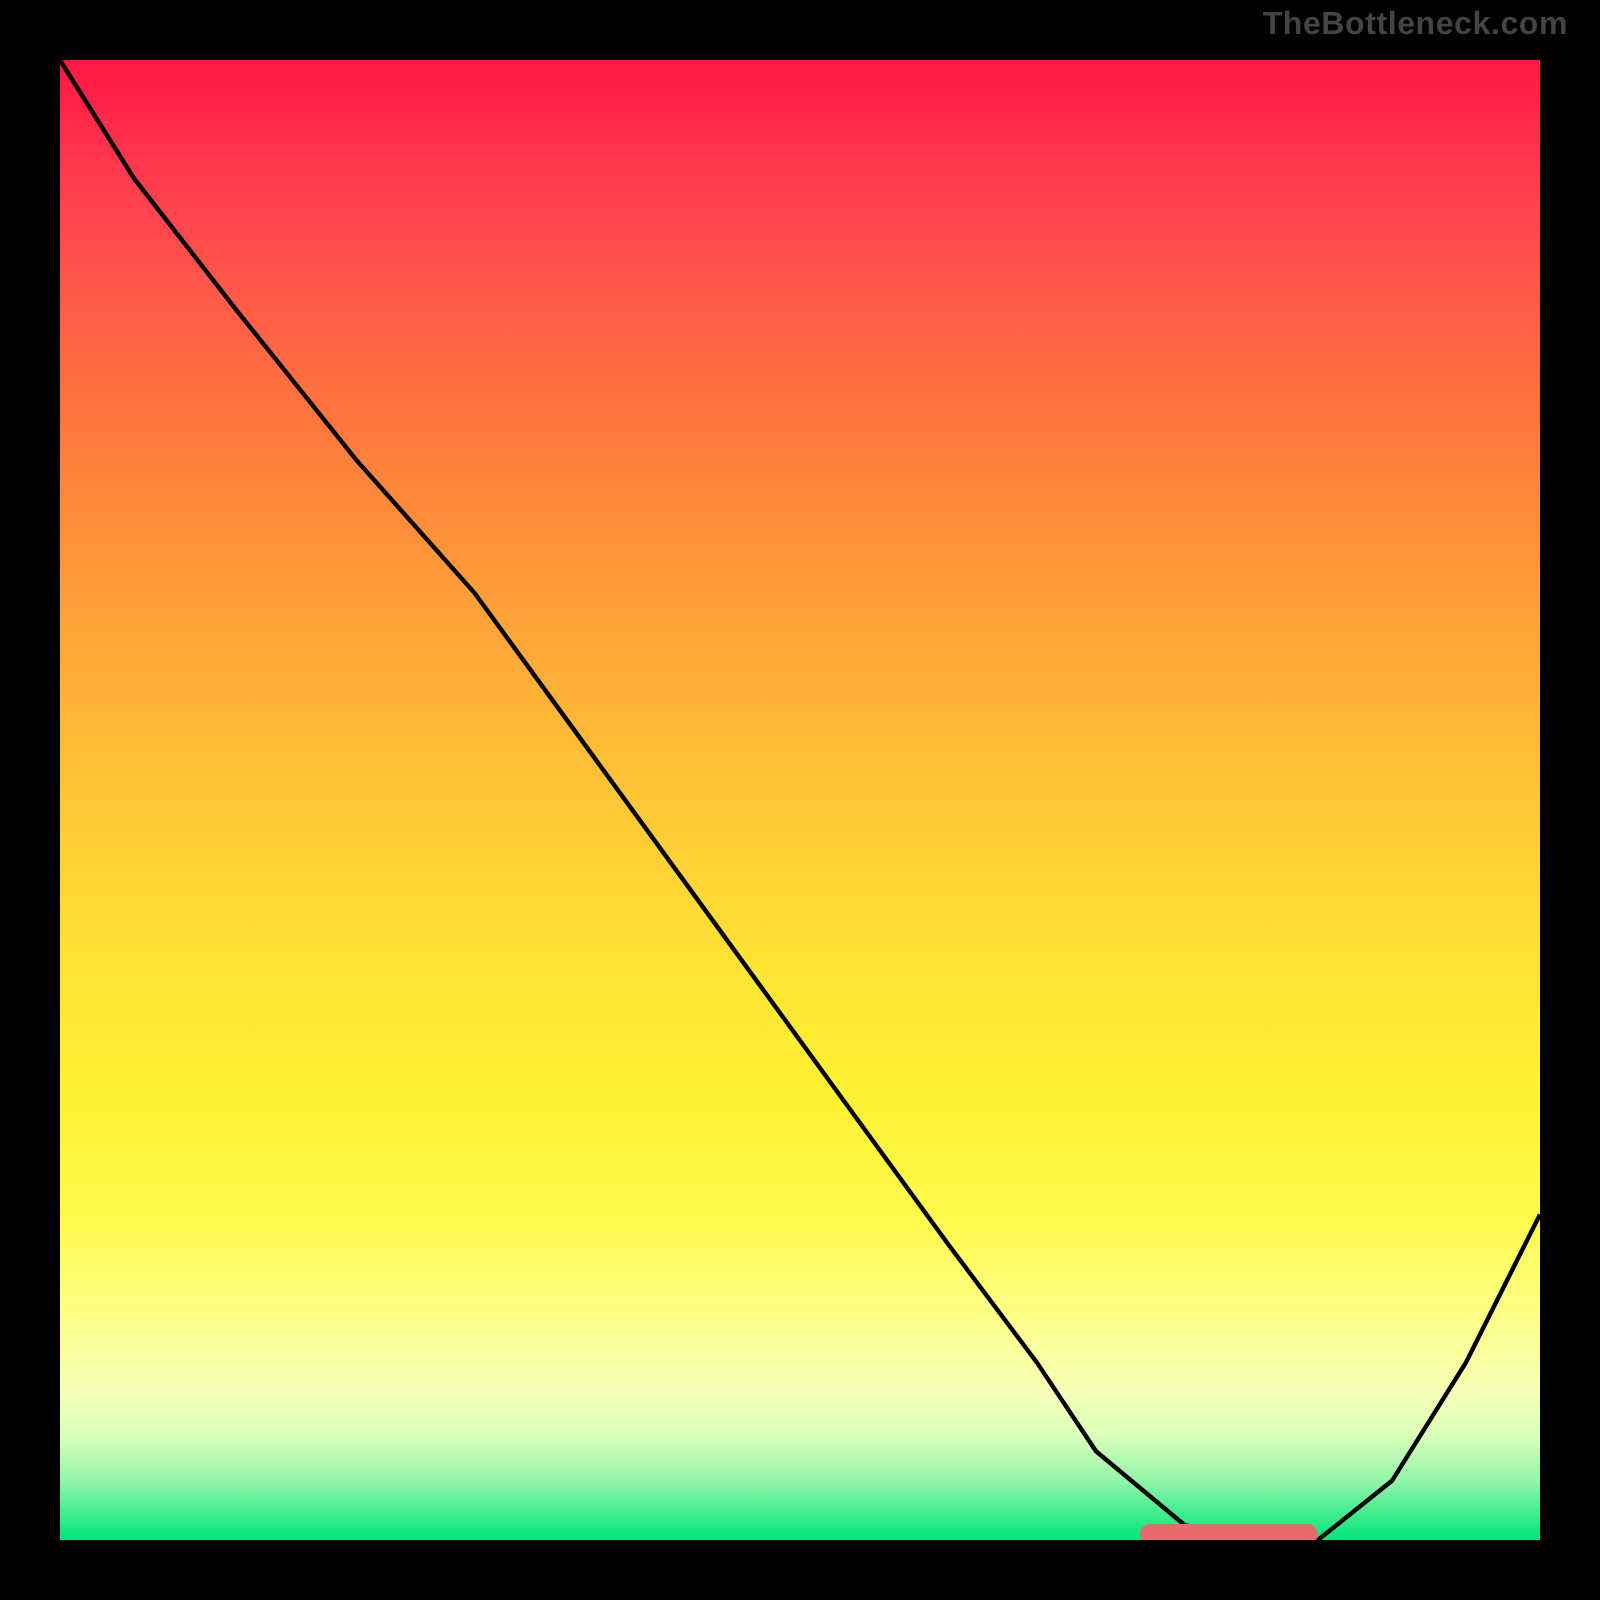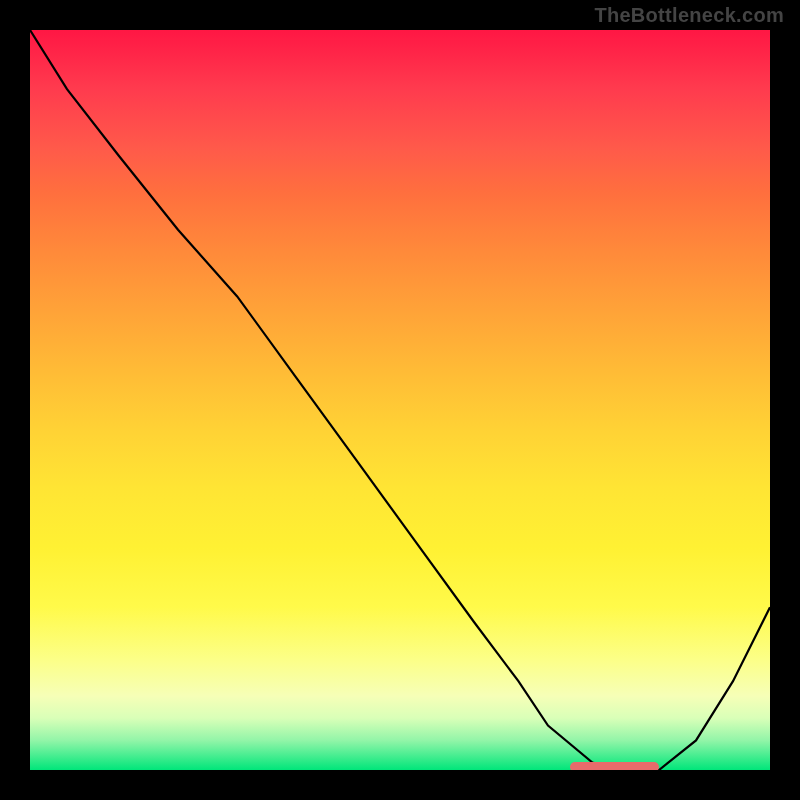--- a/index.html
+++ b/index.html
@@ -9,21 +9,21 @@
     background: #000;
     position: relative;
     font-family: Arial, Helvetica, sans-serif;
     overflow: hidden;
   }
   .watermark {
     position: absolute;
     top: 4px;
     right: 16px;
     color: #444;
-    font-size: 20px;
+    font-size: 16px;
     font-weight: 600;
     letter-spacing: 0.3px;
     z-index: 10;
   }
   .plot-area {
     position: absolute;
     left: 30px;
     top: 30px;
     width: 740px;
     height: 740px;

